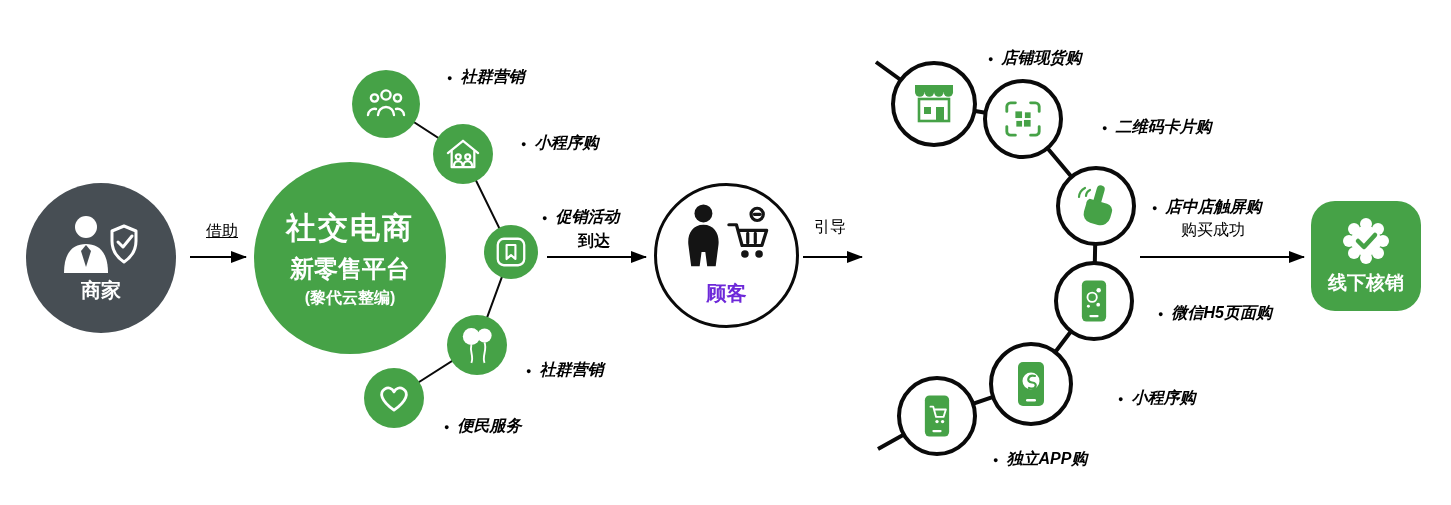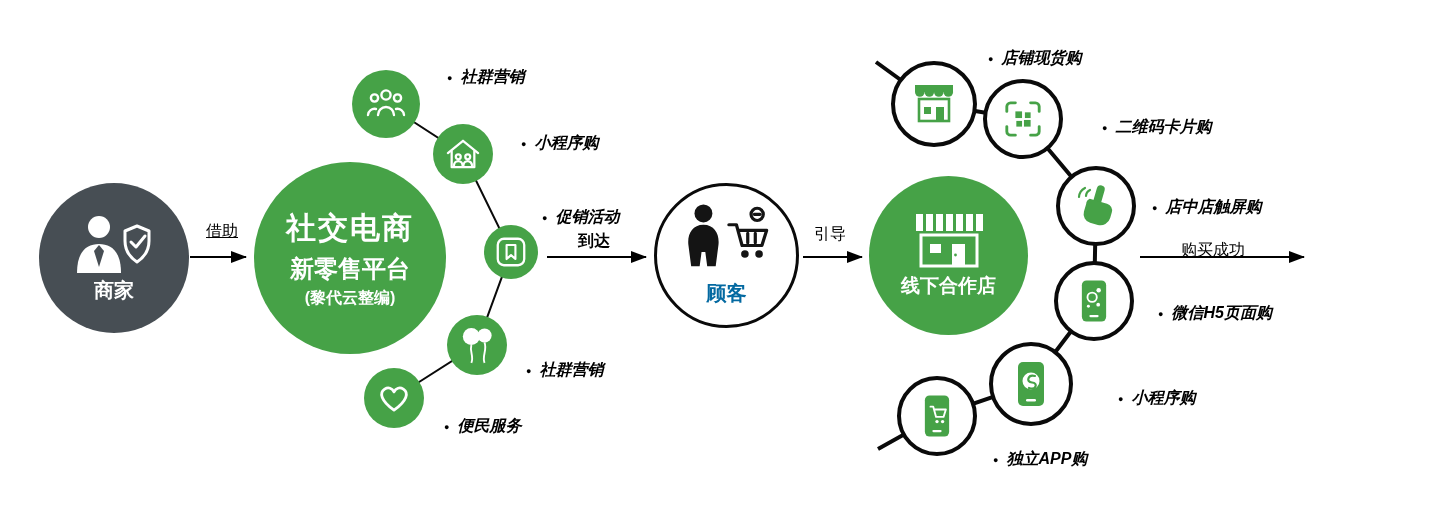--- a/index.html
+++ b/index.html
@@ -64,21 +64,21 @@
     position: absolute;
     font-size: 16px;
     color: #000;
     white-space: nowrap;
     z-index: 4;
   }
   .plat-title { font-size: 30px; font-weight: bold; color: #fff; letter-spacing: 2px; }
   .plat-sub   { font-size: 24px; font-weight: bold; color: #fff; margin-top: 4px; }
   .plat-note  { font-size: 16px; font-weight: 700; color: #fff; margin-top: 3px; }
   .big-label  { font-size: 20px; margin-top: 6px; }
-  .cust-label { font-size: 20px; font-weight: bold; color: #0369a1; margin-top: 10px; }
+  .cust-label { font-size: 20px; font-weight: bold; color: #6d28d9; margin-top: 10px; }
   .store-label{ font-size: 19px; margin-top: 7px; }
   .verify {
     position: absolute;
     left: 1311px; top: 201px;
     width: 110px; height: 110px;
     border-radius: 24px;
     background: #46a247;
     display: flex; flex-direction: column;
     align-items: center; justify-content: center;
     z-index: 2;
@@ -100,21 +100,21 @@
     <path d="M386,104 L463,154 L511,252 L477,345 L394,398" fill="none" stroke="#0a0a0a" stroke-width="2"></path>
 
     <path d="M876,62 L934,104 L1023,119 L1096,206 L1094,301 L1031,384 L937,416 L878,449" fill="none" stroke="#0a0a0a" stroke-width="4"></path>
 
     <line x1="190" y1="257" x2="246" y2="257" stroke="#000" stroke-width="2" marker-end="url(#arrow)"></line>
     <line x1="547" y1="257" x2="646" y2="257" stroke="#000" stroke-width="2" marker-end="url(#arrow)"></line>
     <line x1="803" y1="257" x2="862" y2="257" stroke="#000" stroke-width="2" marker-end="url(#arrow)"></line>
     <line x1="1140" y1="257" x2="1304" y2="257" stroke="#000" stroke-width="2" marker-end="url(#arrow)"></line>
   </svg>
 
-  <div class="node round dark" style="left:39px; top:183px; width:150px; height:150px;">
+  <div class="node round dark" style="left:26px; top:183px; width:150px; height:150px;">
     <svg width="82" height="58" viewBox="0 0 82 58">
       <circle cx="26" cy="12" r="11" fill="#fff"></circle>
       <path d="M4,58 C4,36 14,29 26,29 C38,29 48,36 48,58 Z" fill="#fff"></path>
       <path d="M26,30 l-5,6 5,16 5,-16 z" fill="#474e54"></path>
       <path d="M52,16 L64,11 L76,16 V26 C76,37 70,43 64,47 C58,43 52,37 52,26 Z" fill="#474e54" stroke="#fff" stroke-width="3" stroke-linejoin="round"></path>
       <path d="M58,27 l5,5 9,-11" fill="none" stroke="#fff" stroke-width="3" stroke-linecap="round" stroke-linejoin="round"></path>
     </svg>
     <div class="node-label big-label">商家</div>
   </div>
 
@@ -205,40 +205,22 @@
         <path d="M70,31 V41 M78,31 V41"></path>
         <circle cx="80" cy="11" r="6.5"></circle>
         <path d="M77,11 H83"></path>
       </g>
       <circle cx="67" cy="53" r="4" fill="#141414"></circle>
       <circle cx="82" cy="53" r="4" fill="#141414"></circle>
     </svg>
     <div class="cust-label">顾客</div>
   </div>
 
-  <div class="flow-label" style="left:814px; top:224px;">引导</div>
-
-  <div class="node round green" style="left:869px; top:176px; width:159px; height:159px;">
-    <svg width="76" height="54" viewBox="0 0 76 54">
-      <g fill="#fff">
-        <rect x="5" y="0" width="7" height="17"></rect>
-        <rect x="15" y="0" width="7" height="17"></rect>
-        <rect x="25" y="0" width="7" height="17"></rect>
-        <rect x="35" y="0" width="7" height="17"></rect>
-        <rect x="45" y="0" width="7" height="17"></rect>
-        <rect x="55" y="0" width="7" height="17"></rect>
-        <rect x="65" y="0" width="7" height="17"></rect>
-      </g>
-      <rect x="10" y="21" width="56" height="31" fill="none" stroke="#fff" stroke-width="3"></rect>
-      <rect x="41" y="30" width="13" height="22" fill="#fff"></rect>
-      <rect x="19" y="30" width="11" height="9" fill="#fff"></rect>
-      <circle cx="44.5" cy="41" r="1.4" fill="#46a247"></circle>
-    </svg>
-    <div class="node-label store-label">线下合作店</div>
-  </div>
+  <div class="flow-label" style="left:814px; top:217px;">引导</div>
+
 
   <div class="psat" style="left:891px; top:61px; width:86px; height:86px;">
     <svg width="46" height="42" viewBox="0 0 46 42">
       <g fill="#46a247">
         <rect x="4" y="2" width="38" height="7"></rect>
         <circle cx="8.8" cy="9" r="4.8"></circle>
         <circle cx="18.3" cy="9" r="4.8"></circle>
         <circle cx="27.8" cy="9" r="4.8"></circle>
         <circle cx="37.3" cy="9" r="4.8"></circle>
       </g>
@@ -322,16 +304,33 @@
       <circle cx="15" cy="29" r="1.8" fill="#fff"></circle>
       <circle cx="21" cy="29" r="1.8" fill="#fff"></circle>
       <rect x="10" y="38" width="10" height="2.4" rx="1.2" fill="#fff"></rect>
     </svg>
   </div>
   <div class="sat-label" style="left:993px; top:449px;">
     <span class="bullet">●</span>
     <span>独立APP购</span>
   </div>
 
-  <div class="flow-label" style="left:1181px; top:240px;">购买成功</div>
-
+  <div class="flow-label" style="left:1181px; top:220px;">购买成功</div>
+
+  <div class="verify">
+    <svg width="50" height="50" viewBox="0 0 50 50">
+      <g fill="#fff">
+        <circle cx="25" cy="8" r="6"></circle>
+        <circle cx="37" cy="13" r="6"></circle>
+        <circle cx="42" cy="25" r="6"></circle>
+        <circle cx="37" cy="37" r="6"></circle>
+        <circle cx="25" cy="42" r="6"></circle>
+        <circle cx="13" cy="37" r="6"></circle>
+        <circle cx="8" cy="25" r="6"></circle>
+        <circle cx="13" cy="13" r="6"></circle>
+        <circle cx="25" cy="25" r="15"></circle>
+      </g>
+      <path d="M17,25 l6,6 11,-12" fill="none" stroke="#46a247" stroke-width="4.5" stroke-linecap="round" stroke-linejoin="round"></path>
+    </svg>
+    <div class="verify-label">线下核销</div>
+  </div>
 
 </div>
 
 </body></html>

